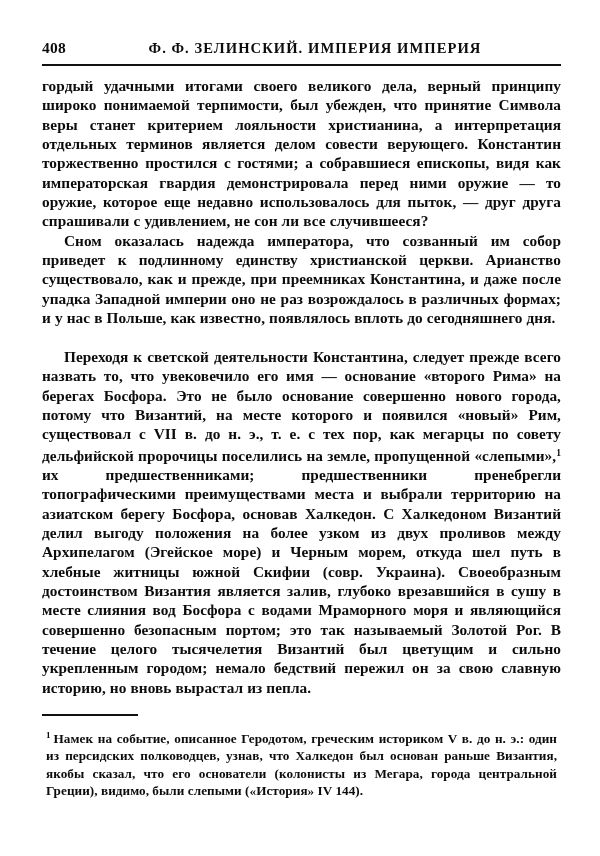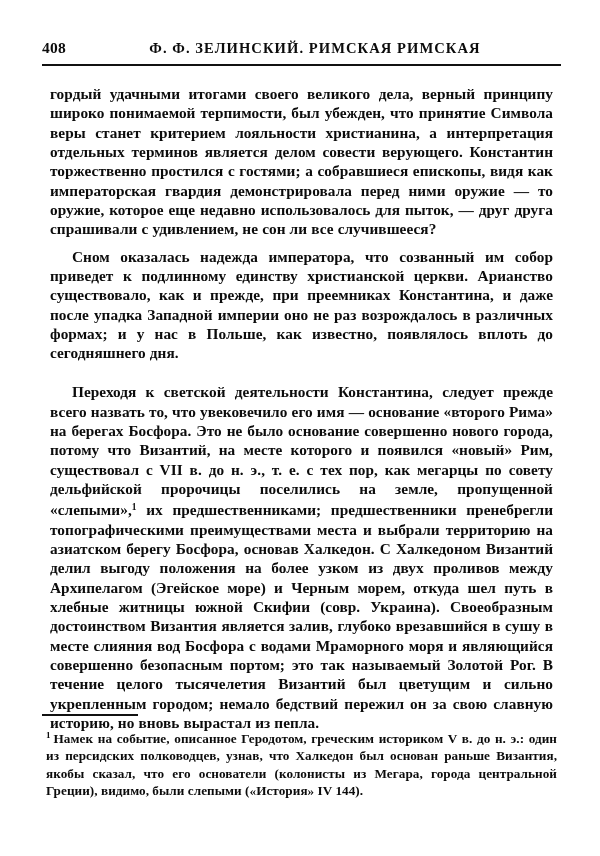--- a/index.html
+++ b/index.html
@@ -65,21 +65,21 @@
   }
 
   
   .body-block {
     position: absolute;
     left: 42px;
     top: 76px;
     width: 519px;
   }
   p.para {
-    margin: 8px;
+    margin: 0;
     font-size: 15.3px;
     font-weight: bold;
     line-height: 19.35px;
     text-align: justify;
     text-justify: inter-word;
     text-indent: 22px;
     letter-spacing: 0.05px;
     word-spacing: 0.2px;
     hyphens: manual;
   }
@@ -127,21 +127,21 @@
   
   .page { filter: saturate(0); }
 </style>
 </head>
 <body>
 
 <div class="page">
 
   <div class="running-head">
     <span class="folio">408</span>
-    <span class="head-title">Ф. Ф. ЗЕЛИНСКИЙ. РИМСКАЯ РИМСКАЯ</span>
+    <span class="head-title">Ф. Ф. ЗЕЛИНСКИЙ. ИМПЕРИЯ ИМПЕРИЯ</span>
   </div>
 
   <div class="head-rule"></div>
 
   <div class="body-block">
 
     <p class="para no-indent">гордый удачными итогами своего великого дела, верный принципу широко понимаемой терпимости, был убежден, что принятие Символа веры станет критерием лояльности христианина, а интерпретация отдельных терминов является делом совести верующего. Константин торжественно простился с гостями; а собравшиеся епископы, видя как императорская гвардия демонстрировала перед ними оружие — то оружие, которое еще недавно использовалось для пыток, — друг друга спрашивали с удивлением, не сон ли все случившееся?</p>
 
     <p class="para">Сном оказалась надежда императора, что созванный им собор приведет к подлинному единству христианской церкви. Арианство существовало, как и прежде, при преемниках Константина, и даже после упадка Западной империи оно не раз возрождалось в различных формах; и у нас в Польше, как известно, появлялось вплоть до сегодняшнего дня.</p>
 

